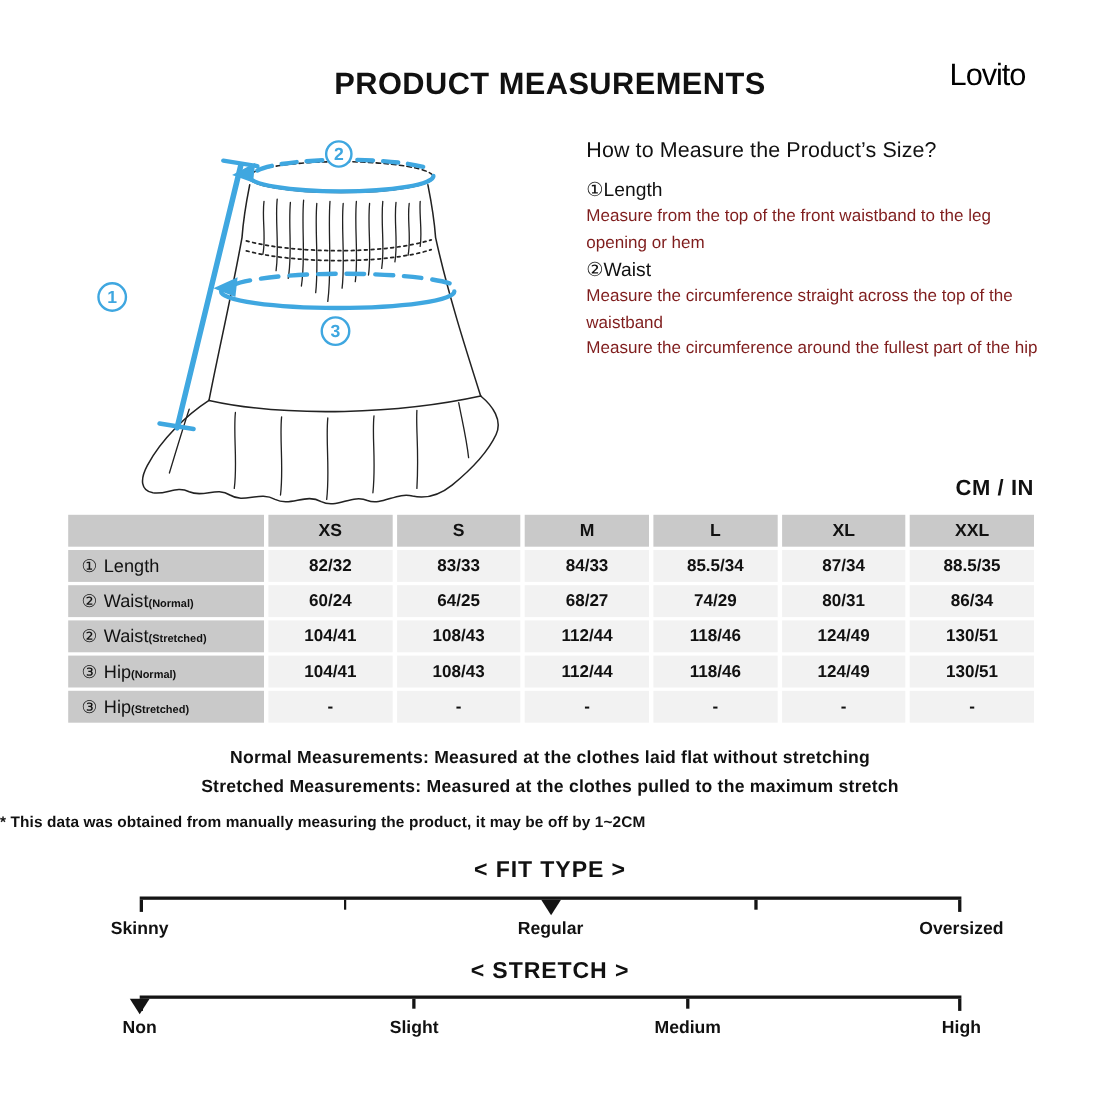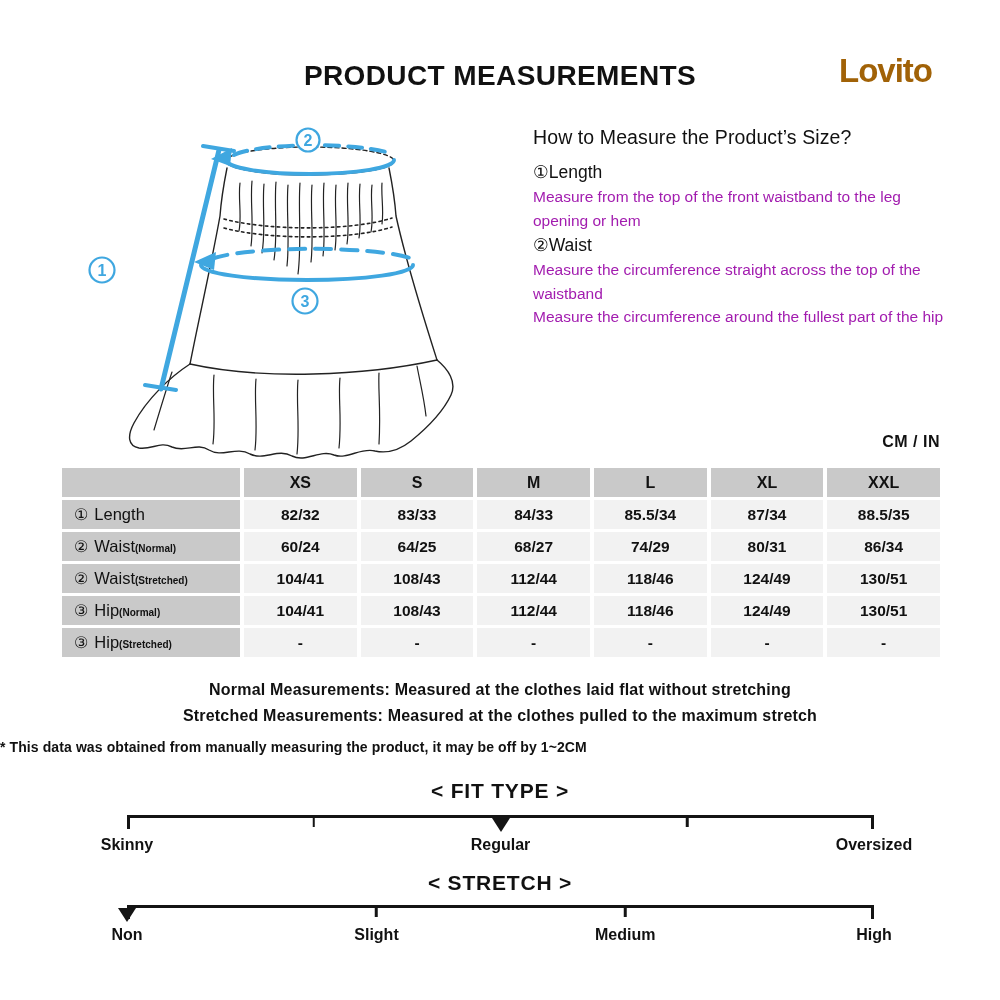--- a/index.html
+++ b/index.html
@@ -7,31 +7,31 @@
   .page {
     position:relative; width:1000px; height:1000px; background:#fff;
     font-family:"Liberation Sans", sans-serif; color:#111; overflow:hidden;
   }
   .title {
     position:absolute; top:60px; left:0; width:1000px; text-align:center;
     font-size:28px; font-weight:800; letter-spacing:0.4px;
   }
   .logo {
     position:absolute; top:52px; right:68px;
-    font-size:33px; font-weight:700; letter-spacing:-1px; color:#a16207;
+    font-size:28px; font-weight:400; letter-spacing:-1px; color:#000000;
   }
   .skirt-svg { position:absolute; left:55px; top:108px; }
 
   
   .howto { position:absolute; left:533px; top:126px; width:412px; }
   .howto h2 { font-size:19.5px; font-weight:400; margin-bottom:10px; letter-spacing:0.1px; }
   .ht-label { font-size:17.5px; font-weight:400; line-height:26px; }
-  .ht-desc { font-size:15.5px; color:#a21caf; line-height:23.5px; }
-
-  .units { position:absolute; top:433px; right:60px; font-size:16px; font-weight:700; letter-spacing:0.5px; }
+  .ht-desc { font-size:15.5px; color:#7f1d1d; line-height:23.5px; }
+
+  .units { position:absolute; top:433px; right:60px; font-size:20px; font-weight:700; letter-spacing:0.5px; }
 
   
   .size-table {
     position:absolute; left:62px; top:468px; width:878px;
     display:grid; grid-template-columns:178px repeat(6, 1fr);
     column-gap:4px; row-gap:3px; grid-auto-rows:29px;
   }
   .th { background:#c9c9c9; display:flex; align-items:center; justify-content:center;
         font-size:16px; font-weight:700; }
   .corner { background:#c9c9c9; }

